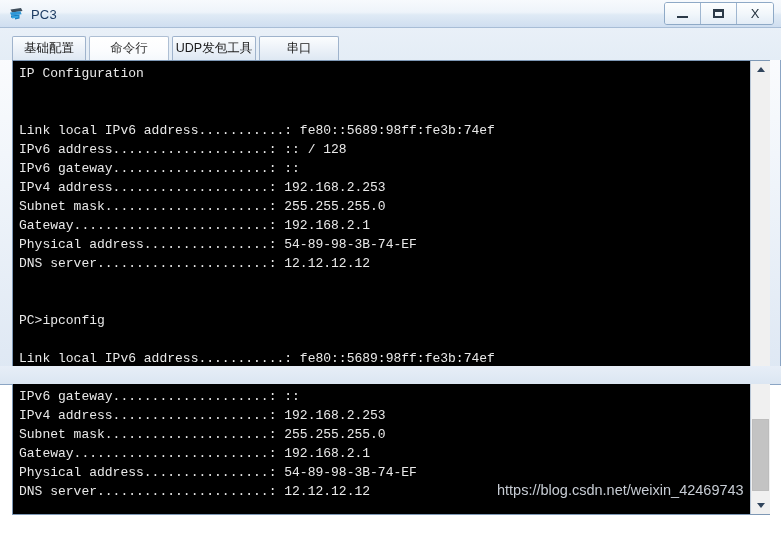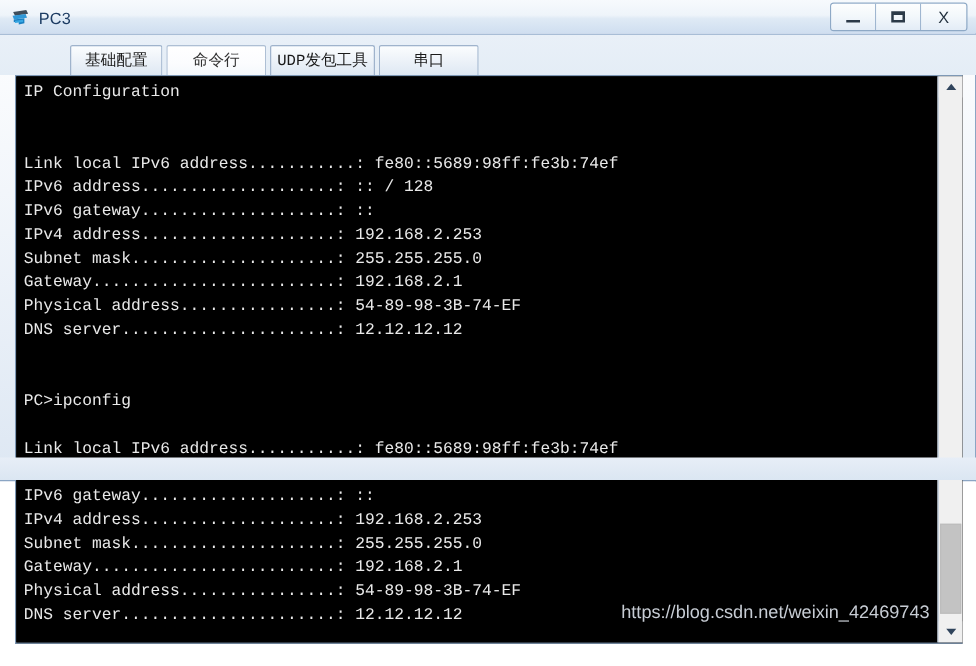--- a/index.html
+++ b/index.html
@@ -106,21 +106,20 @@
     background: linear-gradient(to bottom,#e9f0f8 0%, #e4edf6 100%);
     box-sizing: border-box;
   }
   .tabs {
     position: absolute;
     left: 12px;
     top: 8px;
     display: flex;
     align-items: center;
     height: 24px;
-    margin-left: 44px;
   }
   .tab {
     height: 24px;
     box-sizing: border-box;
     display: flex;
     align-items: center;
     justify-content: center;
     padding: 0 12px;
     margin-right: 3px;
     font-size: 12.5px;
@@ -132,21 +131,21 @@
     white-space: nowrap;
   }
   .tab.active {
     background: linear-gradient(to bottom,#ffffff 0%,#fbfcfe 60%,#f4f8fc 100%);
     color: #333;
     border-color: #aebfd4;
   }
   .tab.w1 { width: 74px; padding: 0; }
   .tab.w2 { width: 80px; padding: 4px; }
   .tab.w3 { width: 72px; padding: 0; }
-  .tab.w4 { width: 84px; padding: 0; font-family: Liberation Mono, monospace; }
+  .tab.w4 { width: 84px; padding: 0; }
   .tab.w5 { width: 80px; padding: 4px; }
 
   
   .term-wrap {
     position: absolute;
     left: 12px;
     top: 60px;
     width: 758px;
     height: 455px;
     background: #000000;

